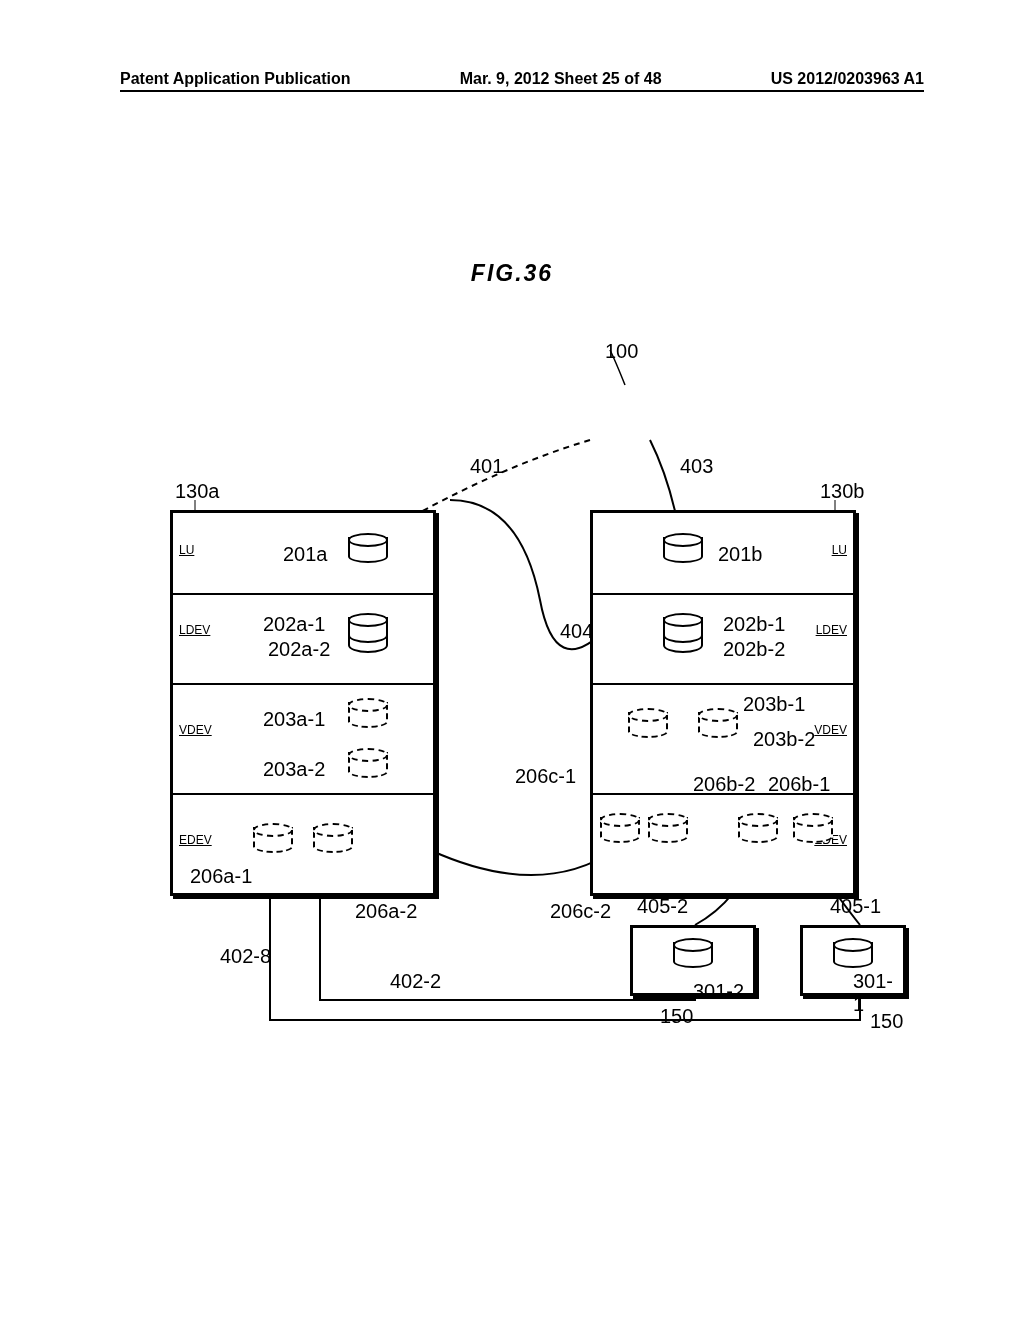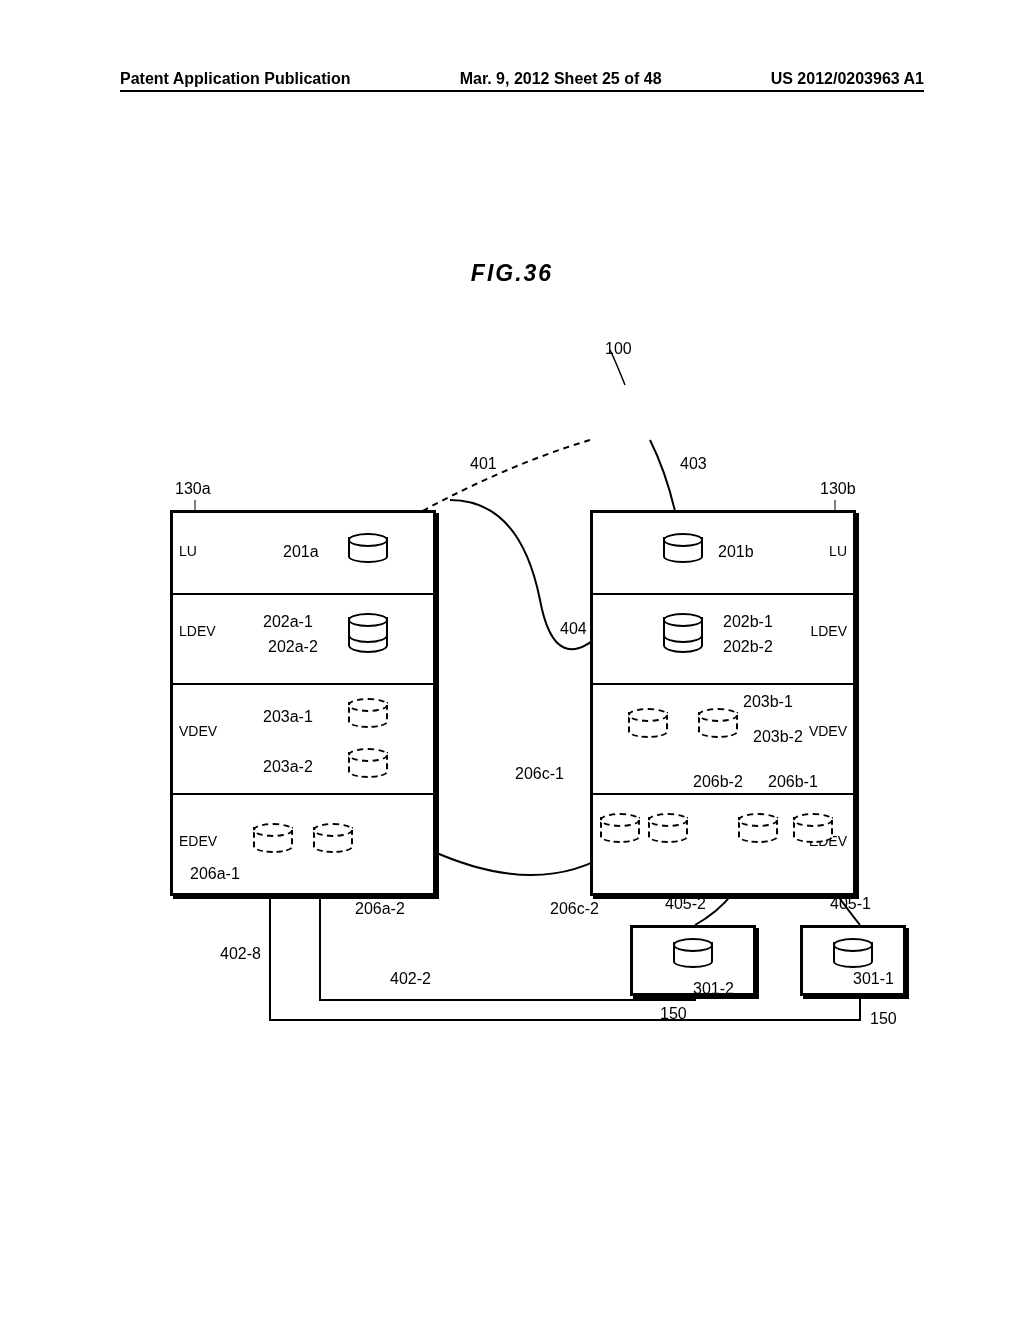--- a/index.html
+++ b/index.html
@@ -60,21 +60,22 @@
   }
   .storage-a { left: 30px; top: 170px; }
   .storage-b { left: 450px; top: 170px; }
   .row-line {
     position: absolute;
     left: 0; right: 0;
     border-top: 2px solid #000;
   }
   .row-label {
     position: absolute;
-    font-size: 14px;
+    font-size: 12px;
+    text-decoration: underline;
   }
   .cyl {
     position: absolute;
     width: 40px; height: 30px;
   }
   .cyl::before {
     content: "";
     position: absolute;
     top: 4px; left: 0; right: 0; bottom: 0;
     border: 2px solid #000;
@@ -103,21 +104,21 @@
   }
   .cyl-stack .c1 { top: 14px; }
   .cyl-stack .c2 { top: 4px; }
   .cyl-stack::after{
     content:""; position:absolute; top:0; left:0; right:0; height:10px;
     border:2px solid #000; border-radius:50%; background:#fff;
   }
   .cyl-dashed::before, .cyl-dashed::after { border-style: dashed; }
   .ref {
     position: absolute;
-    font-size: 16px;
+    font-size: 20px;
   }
   .small-box {
     border: 3px solid #000;
     box-shadow: 3px 3px 0 #000;
     background: #fff;
   }
   svg.lines {
     position: absolute;
     top: 0; left: 0;
     width: 760px; height: 720px;
@@ -238,21 +239,21 @@
     <div class="cyl cyl-dashed" style="left:145px; top:300px;"></div>
     <div class="cyl cyl-dashed" style="left:200px; top:300px;"></div>
     <div class="ref" style="left:100px; top:260px;">206b-2</div>
     <div class="ref" style="left:175px; top:260px;">206b-1</div>
   </div>
   <div class="ref" style="left:375px; top:425px;">206c-1</div>
   <div class="ref" style="left:410px; top:560px;">206c-2</div>
 
   <div class="ref" style="left:80px; top:605px;">402-8</div>
   <div class="ref" style="left:250px; top:630px;">402-2</div>
-  <div class="ref" style="left:525px; top:555px;">405-2</div>
+  <div class="ref" style="left:497px; top:555px;">405-2</div>
   <div class="ref" style="left:690px; top:555px;">405-1</div>
 
   <div class="abs small-box" style="left:490px; top:585px; width:120px; height:65px;">
     <div class="cyl" style="left:40px; top:10px;"></div>
     <div class="ref" style="left:60px; top:42px;margin-top:10px;">301-2</div>
   </div>
   <div class="ref" style="left:520px; top:665px;">150</div>
 
   <div class="abs small-box" style="left:660px; top:585px; width:100px; height:65px;">
     <div class="cyl" style="left:30px; top:10px;"></div>

